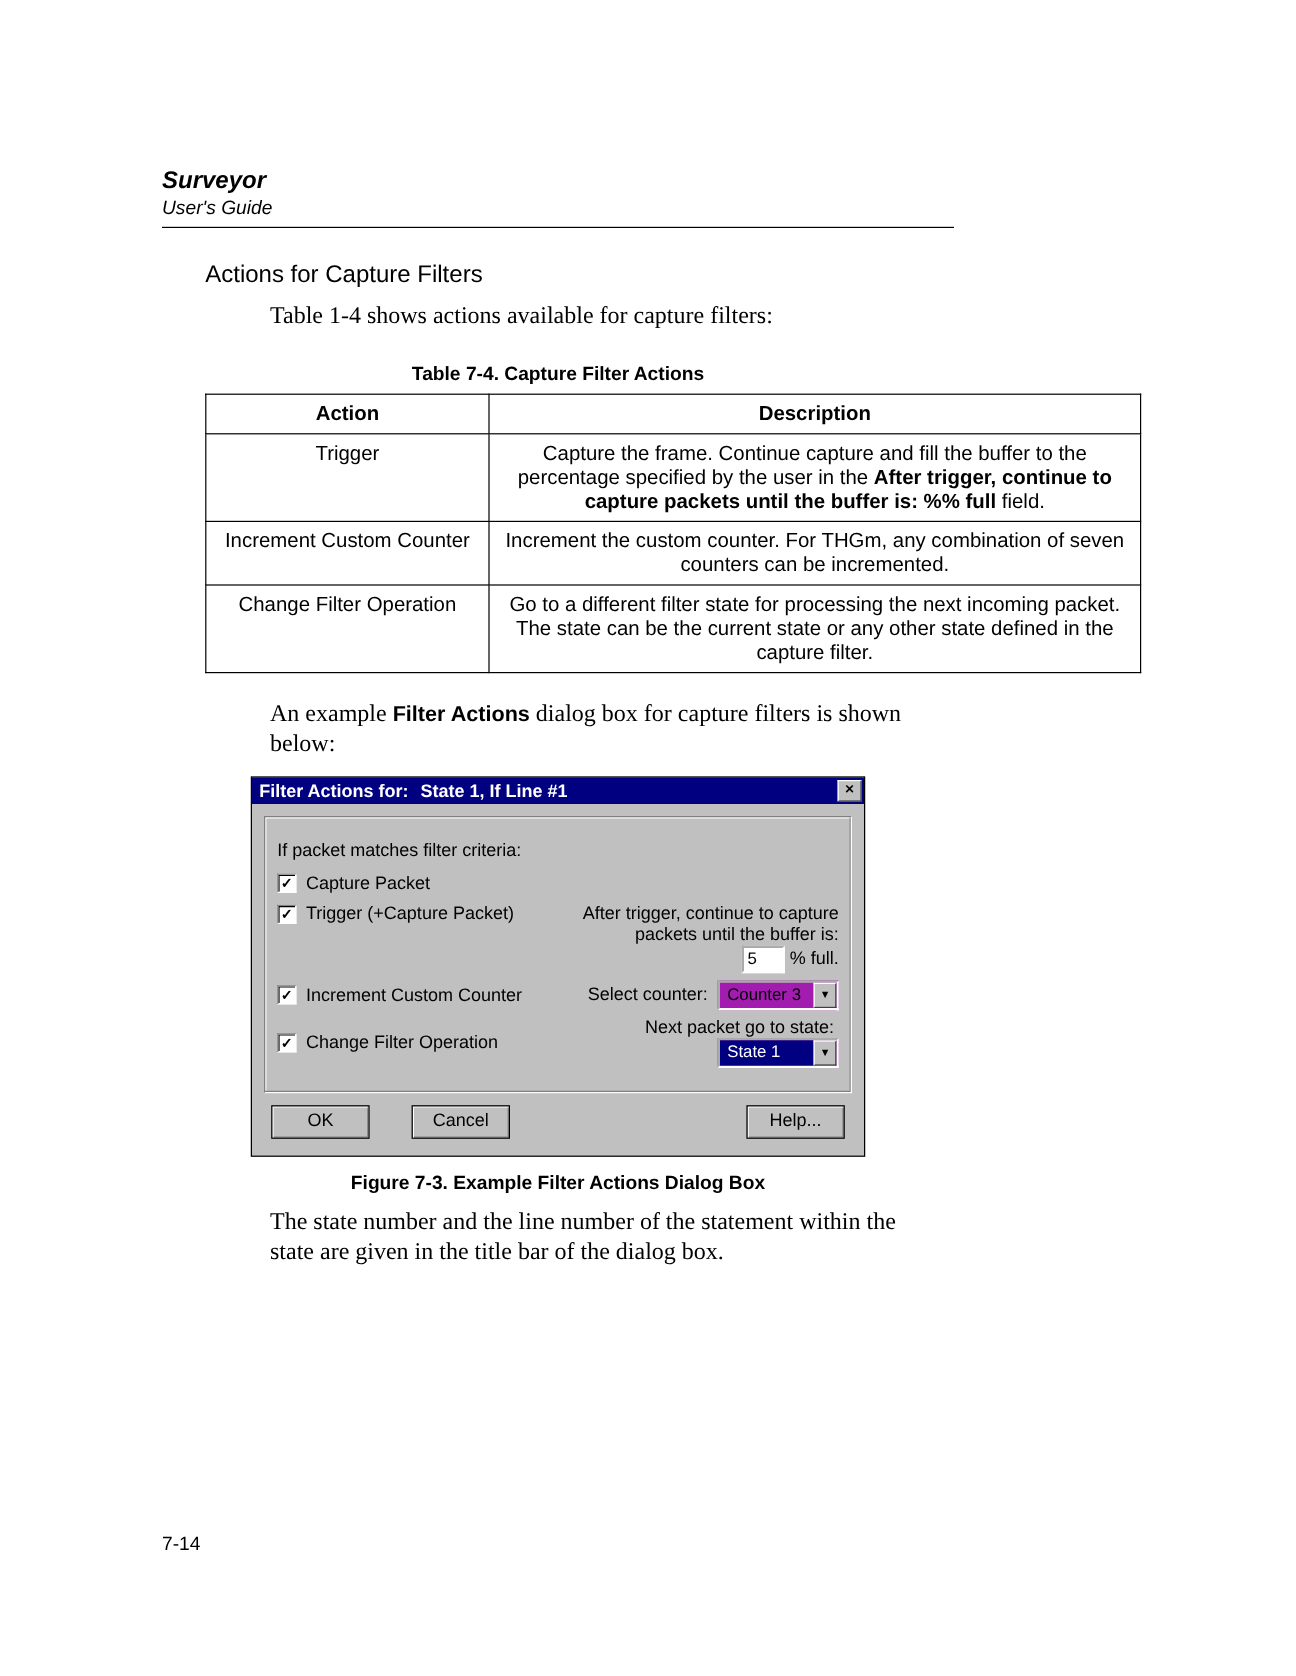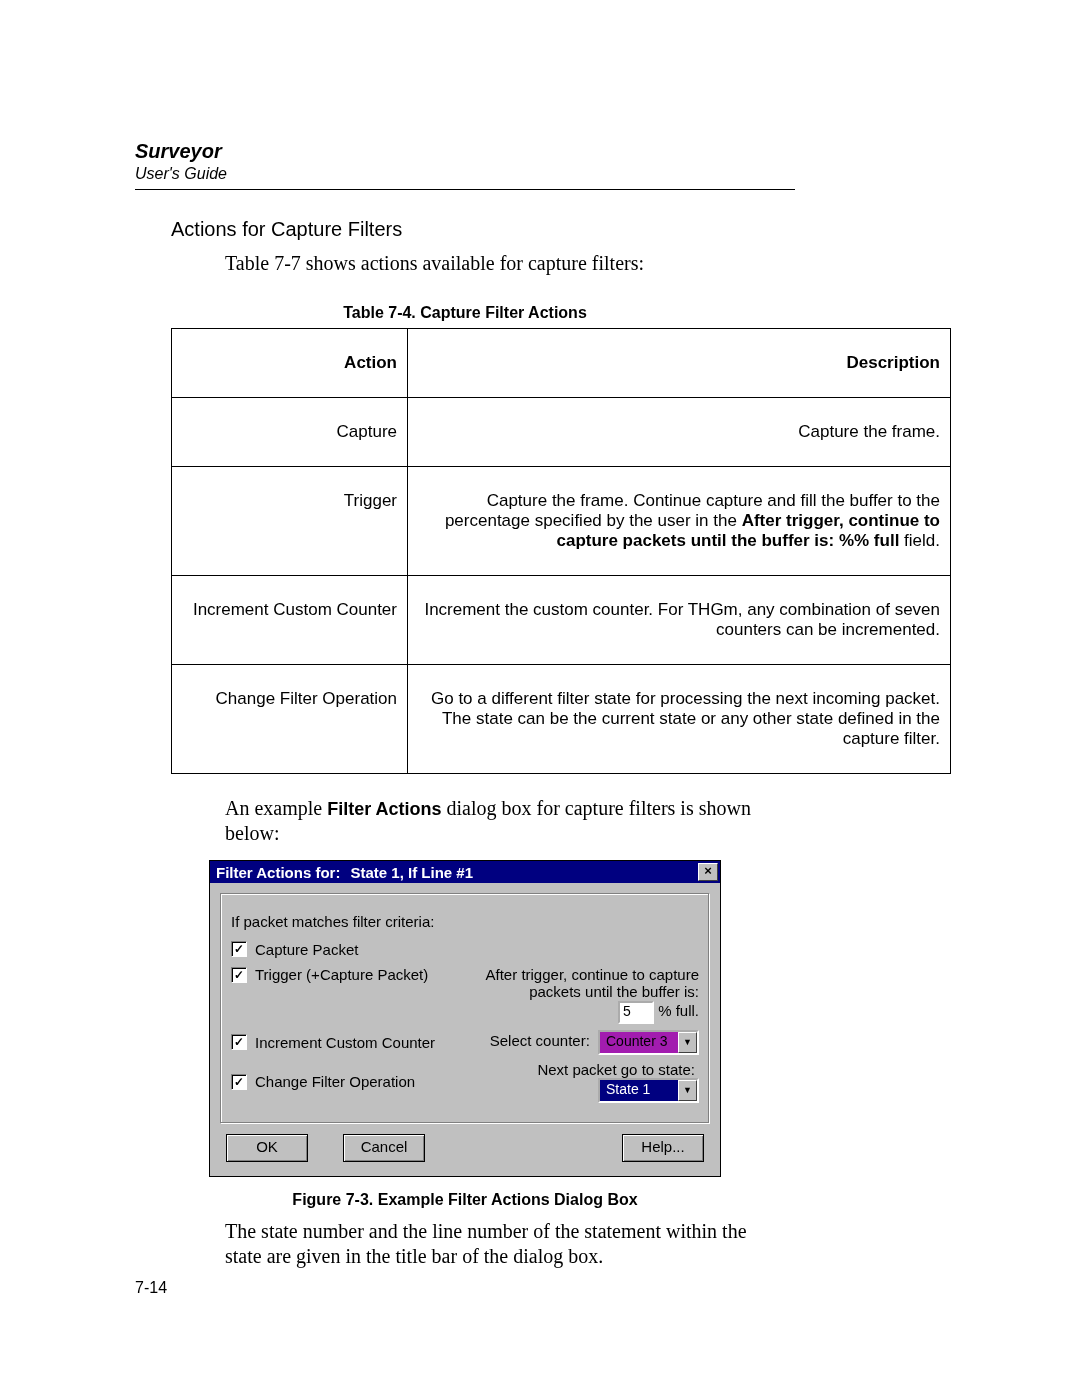--- a/index.html
+++ b/index.html
@@ -50,22 +50,22 @@
   }
   table.filter-actions {
     border-collapse: collapse;
     width: 780px;
     margin-left: 36px;
     font-size: 17px;
   }
   table.filter-actions th,
   table.filter-actions td {
     border: 1px solid #000;
-    padding: 24px 10px;
-    text-align: right;
+    padding: 6px 10px;
+    text-align: center;
     vertical-align: top;
   }
   table.filter-actions th {
     font-weight: bold;
   }
   .col-action { width: 215px; }
   .figure-caption {
     text-align: center;
     font-weight: bold;
     font-size: 16px;
@@ -225,33 +225,29 @@
 <body>
 
 <div class="page">
 
   <div class="hdr-title">Surveyor</div>
   <div class="hdr-sub">User's Guide</div>
   <hr class="hr">
 
   <div class="section-heading">Actions for Capture Filters</div>
 
-  <div class="body-text">Table 7-7 shows actions available for capture filters:</div>
+  <div class="body-text">Table 1-4 shows actions available for capture filters:</div>
 
   <div class="table-caption">Table 7-4. Capture Filter Actions</div>
 
   <table class="filter-actions">
     <tbody>
         <tr>
       <th class="col-action">Action</th>
       <th>Description</th>
-    </tr>
-    <tr>
-      <td>Capture</td>
-      <td>Capture the frame.</td>
     </tr>
     <tr>
       <td>Trigger</td>
       <td>
         <span>Capture the frame. Continue capture and fill the buffer to the percentage specified by the user in the </span><b>After trigger, continue to capture packets until the buffer is: %% full</b><span> field.</span>
       </td>
     </tr>
     <tr>
       <td>Increment Custom Counter</td>
       <td>Increment the custom counter. For THGm, any combination of seven counters can be incremented.</td>

